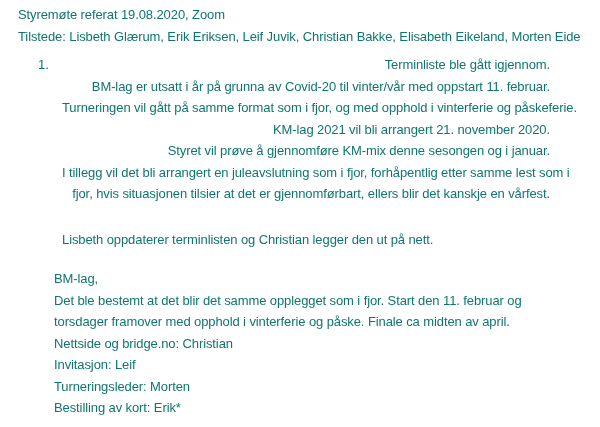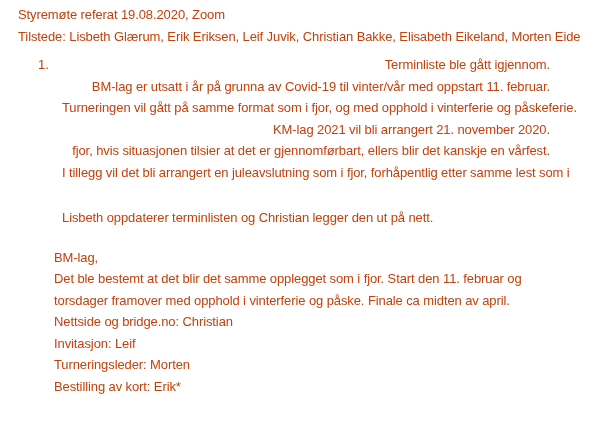--- a/index.html
+++ b/index.html
@@ -10,21 +10,21 @@
   body {
     width: 600px;
     height: 427px;
     overflow: hidden;
   }
   .doc {
     font-family: "Liberation Sans", sans-serif;
     font-size: 13px;
     letter-spacing: -0.1px;
     line-height: 21.5px;
-    color: #c2410c;
+    color: #0f766e;
     padding: 4px 6px 4px 18px;
     box-sizing: border-box;
     width: 556px;
     height: 427px;
   }
   .line {
     white-space: nowrap;
   }
   .list-item {
     display: flex;
@@ -56,25 +56,26 @@
 
   <div class="header">
     <div class="line">Styremøte referat 19.08.2020, Zoom</div>
     <div class="line">Tilstede: Lisbeth Glærum, Erik Eriksen, Leif Juvik, Christian Bakke, Elisabeth Eikeland, Morten Eide</div>
   </div>
 
   <div class="list-item">
     <div class="list-number line">1.</div>
     <div class="list-body">
       <div class="line">Terminliste ble gått igjennom.</div>
-      <div class="line">BM-lag er utsatt i år på grunna av Covid-19 til vinter/vår med oppstart 11. februar.</div>
+      <div class="line">BM-lag er utsatt i år på grunna av Covid-20 til vinter/vår med oppstart 11. februar.</div>
       <div class="line">Turneringen vil gått på samme format som i fjor, og med opphold i vinterferie og påskeferie.</div>
       <div class="line">KM-lag 2021 vil bli arrangert 21. november 2020.</div>
+      <div class="line">Styret vil prøve å gjennomføre KM-mix denne sesongen og i januar.</div>
+      <div class="line">I tillegg vil det bli arrangert en juleavslutning som i fjor, forhåpentlig etter samme lest som i</div>
       <div class="line">fjor, hvis situasjonen tilsier at det er gjennomførbart, ellers blir det kanskje en vårfest.</div>
-      <div class="line">I tillegg vil det bli arrangert en juleavslutning som i fjor, forhåpentlig etter samme lest som i</div>
     </div>
   </div>
 
   <div class="para-update line">Lisbeth oppdaterer terminlisten og Christian legger den ut på nett.</div>
 
   <div class="bm-block">
     <div class="line">BM-lag,</div>
     <div class="line">Det ble bestemt at det blir det samme opplegget som i fjor. Start den 11. februar og</div>
     <div class="line">torsdager framover med opphold i vinterferie og påske. Finale ca midten av april.</div>
     <div class="line">Nettside og bridge.no: Christian</div>

